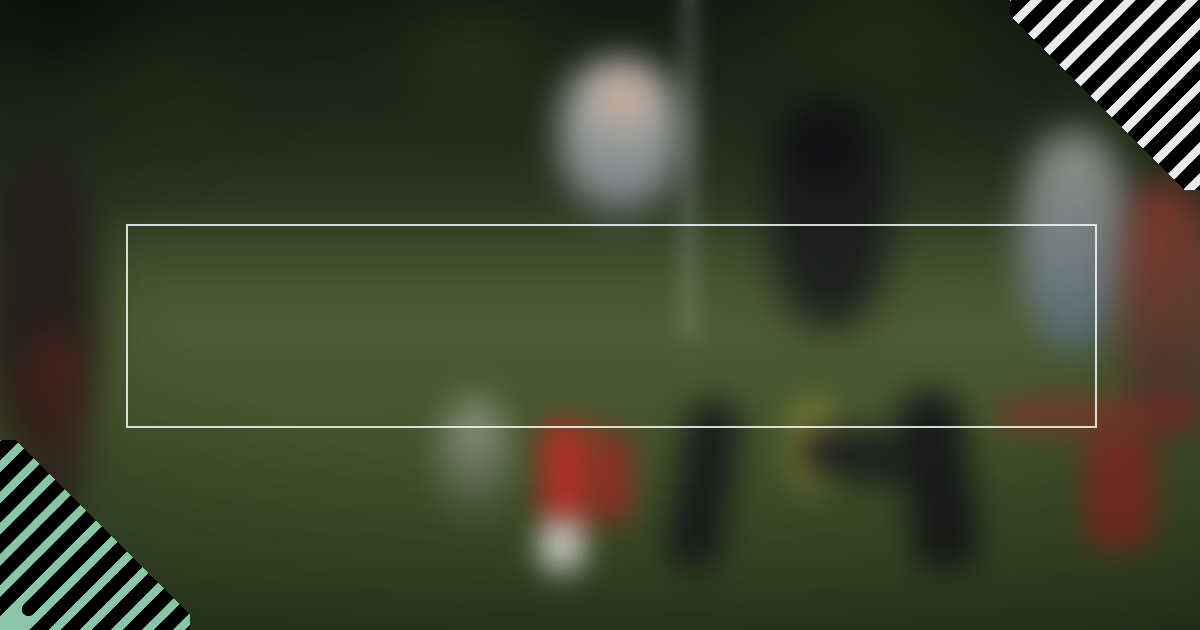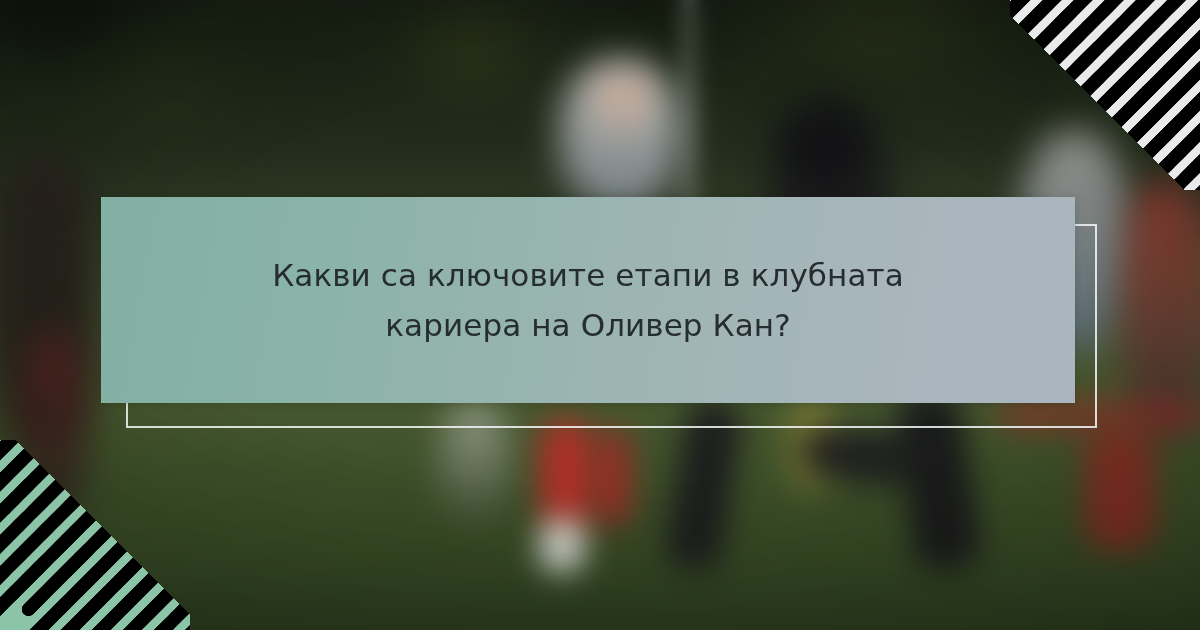--- a/index.html
+++ b/index.html
@@ -229,23 +229,20 @@
     <div class="leg leg-dark3"></div>
     <div class="leg leg-dark2"></div>
     <div class="leg leg-red3"></div>
 
     <div class="photo-blur"></div>
     <div class="photo-vignette"></div>
   </div>
 
   <div class="frame"></div>
 
-  <div class="panel">
-    <p class="panel-text">Какви са ключовите етапи в клубната кариера на Оливер Кан?</p>
-  </div>
 
   <div class="corner corner-tr" style="isolation: isolate;">
     <div class="corner-fill"></div>
     <div class="corner-dashes">
         <div class="dash-row" style="top: 0px;">
           <div class="dash" style="left: -30px; width: 58px;"></div>
           <div class="dash" style="left: 42px; width: 26px;"></div>
           <div class="dash" style="left: 82px; width: 90px;"></div>
           <div class="dash" style="left: -30px; width: 30px;"></div>
           <div class="dash" style="left: 16px; width: 74px;"></div>

